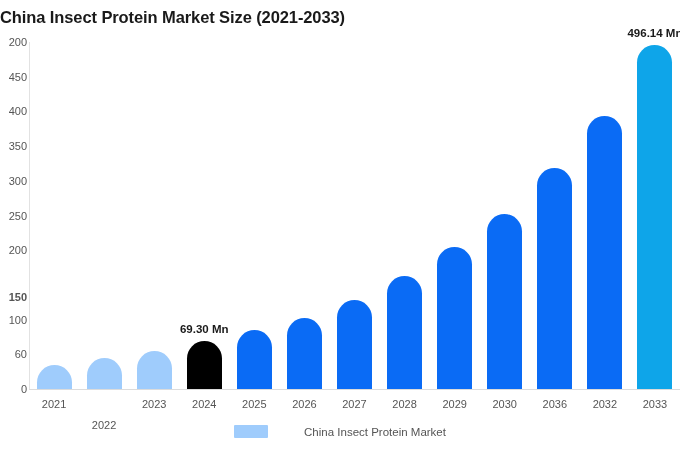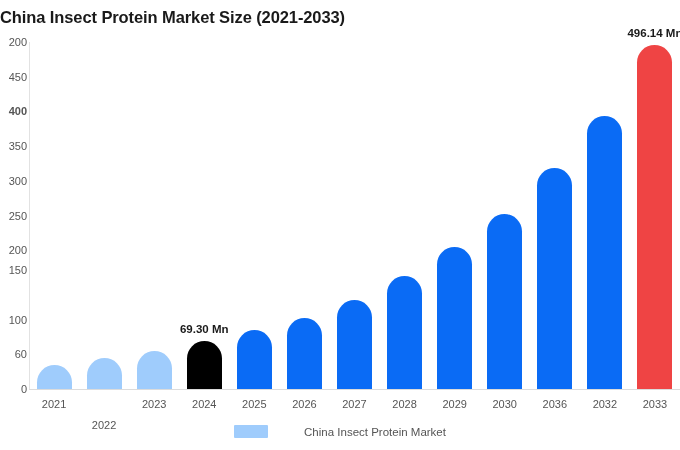--- a/index.html
+++ b/index.html
@@ -139,26 +139,26 @@
 <body>
 
 <div id="chart-root">
 
   <div id="chart-title">China Insect Protein Market Size (2021-2033)</div>
 
   <div id="y-tick-layer">
       <div class="y-tick" style="top: 389px; color: rgb(85, 85, 85);">0</div>
       <div class="y-tick" style="top: 354.3px; color: rgb(85, 85, 85);">60</div>
       <div class="y-tick" style="top: 319.6px; color: rgb(85, 85, 85);">100</div>
-      <div class="y-tick" style="top: 270px; color: rgb(85, 85, 85);">150</div>
+      <div class="y-tick" style="top: 297px; color: rgb(85, 85, 85); font-weight: bold;">150</div>
       <div class="y-tick" style="top: 250.2px; color: rgb(85, 85, 85);">200</div>
       <div class="y-tick" style="top: 215.5px; color: rgb(85, 85, 85);">250</div>
       <div class="y-tick" style="top: 180.8px; color: rgb(85, 85, 85);">300</div>
       <div class="y-tick" style="top: 146.1px; color: rgb(85, 85, 85);">350</div>
-      <div class="y-tick" style="top: 111.4px; color: rgb(85, 85, 85); font-weight: bold;">400</div>
+      <div class="y-tick" style="top: 111.4px; color: rgb(85, 85, 85);">400</div>
       <div class="y-tick" style="top: 76.7px; color: rgb(85, 85, 85);">450</div>
       <div class="y-tick" style="top: 42px; color: rgb(85, 85, 85);">200</div>
     </div>
 
   <div id="y-axis-line" style="background: rgb(226, 226, 226);"></div>
   <div id="x-axis-line"></div>
 
   <div id="plot-area">
       <div class="bar-slot" style="left: 7.53846px; height: 347px;">
         <div class="bar" title="2021: 34" style="height: 23.596px; background: rgb(159, 204, 252);"></div>
@@ -192,21 +192,21 @@
       <div class="bar-slot" style="left: 458.231px; height: 347px;">
         <div class="bar" title="2030: 252" style="height: 174.888px; background: rgb(10, 107, 245);"></div>
       </div>
       <div class="bar-slot" style="left: 508.308px; height: 347px;">
         <div class="bar" title="2031: 318" style="height: 220.692px; background: rgb(10, 107, 245);"></div>
       </div>
       <div class="bar-slot" style="left: 558.385px; height: 347px;">
         <div class="bar" title="2032: 393" style="height: 272.742px; background: rgb(10, 107, 245);"></div>
       </div>
       <div class="bar-slot" style="left: 608.462px; height: 347px;">
-        <div class="bar" title="2033: 496.14" style="height: 344.321px; background: #ef4444;">
+        <div class="bar" title="2033: 496.14" style="height: 344.321px; background: #0ea5e9;">
           <span class="bar-label" style="color: rgb(26, 26, 26);">496.14 Mn</span>
         </div>
       </div>
     </div>
 
   <div id="x-tick-layer">
       <div class="x-tick" style="left: 2.03846px; color: rgb(85, 85, 85);">2021</div>
       <div class="x-tick" style="left: 52.1154px; color: rgb(85, 85, 85); margin-top: 21px;">2022</div>
       <div class="x-tick" style="left: 102.192px; color: rgb(85, 85, 85);">2023</div>
       <div class="x-tick" style="left: 152.269px; color: rgb(85, 85, 85);">2024</div>

